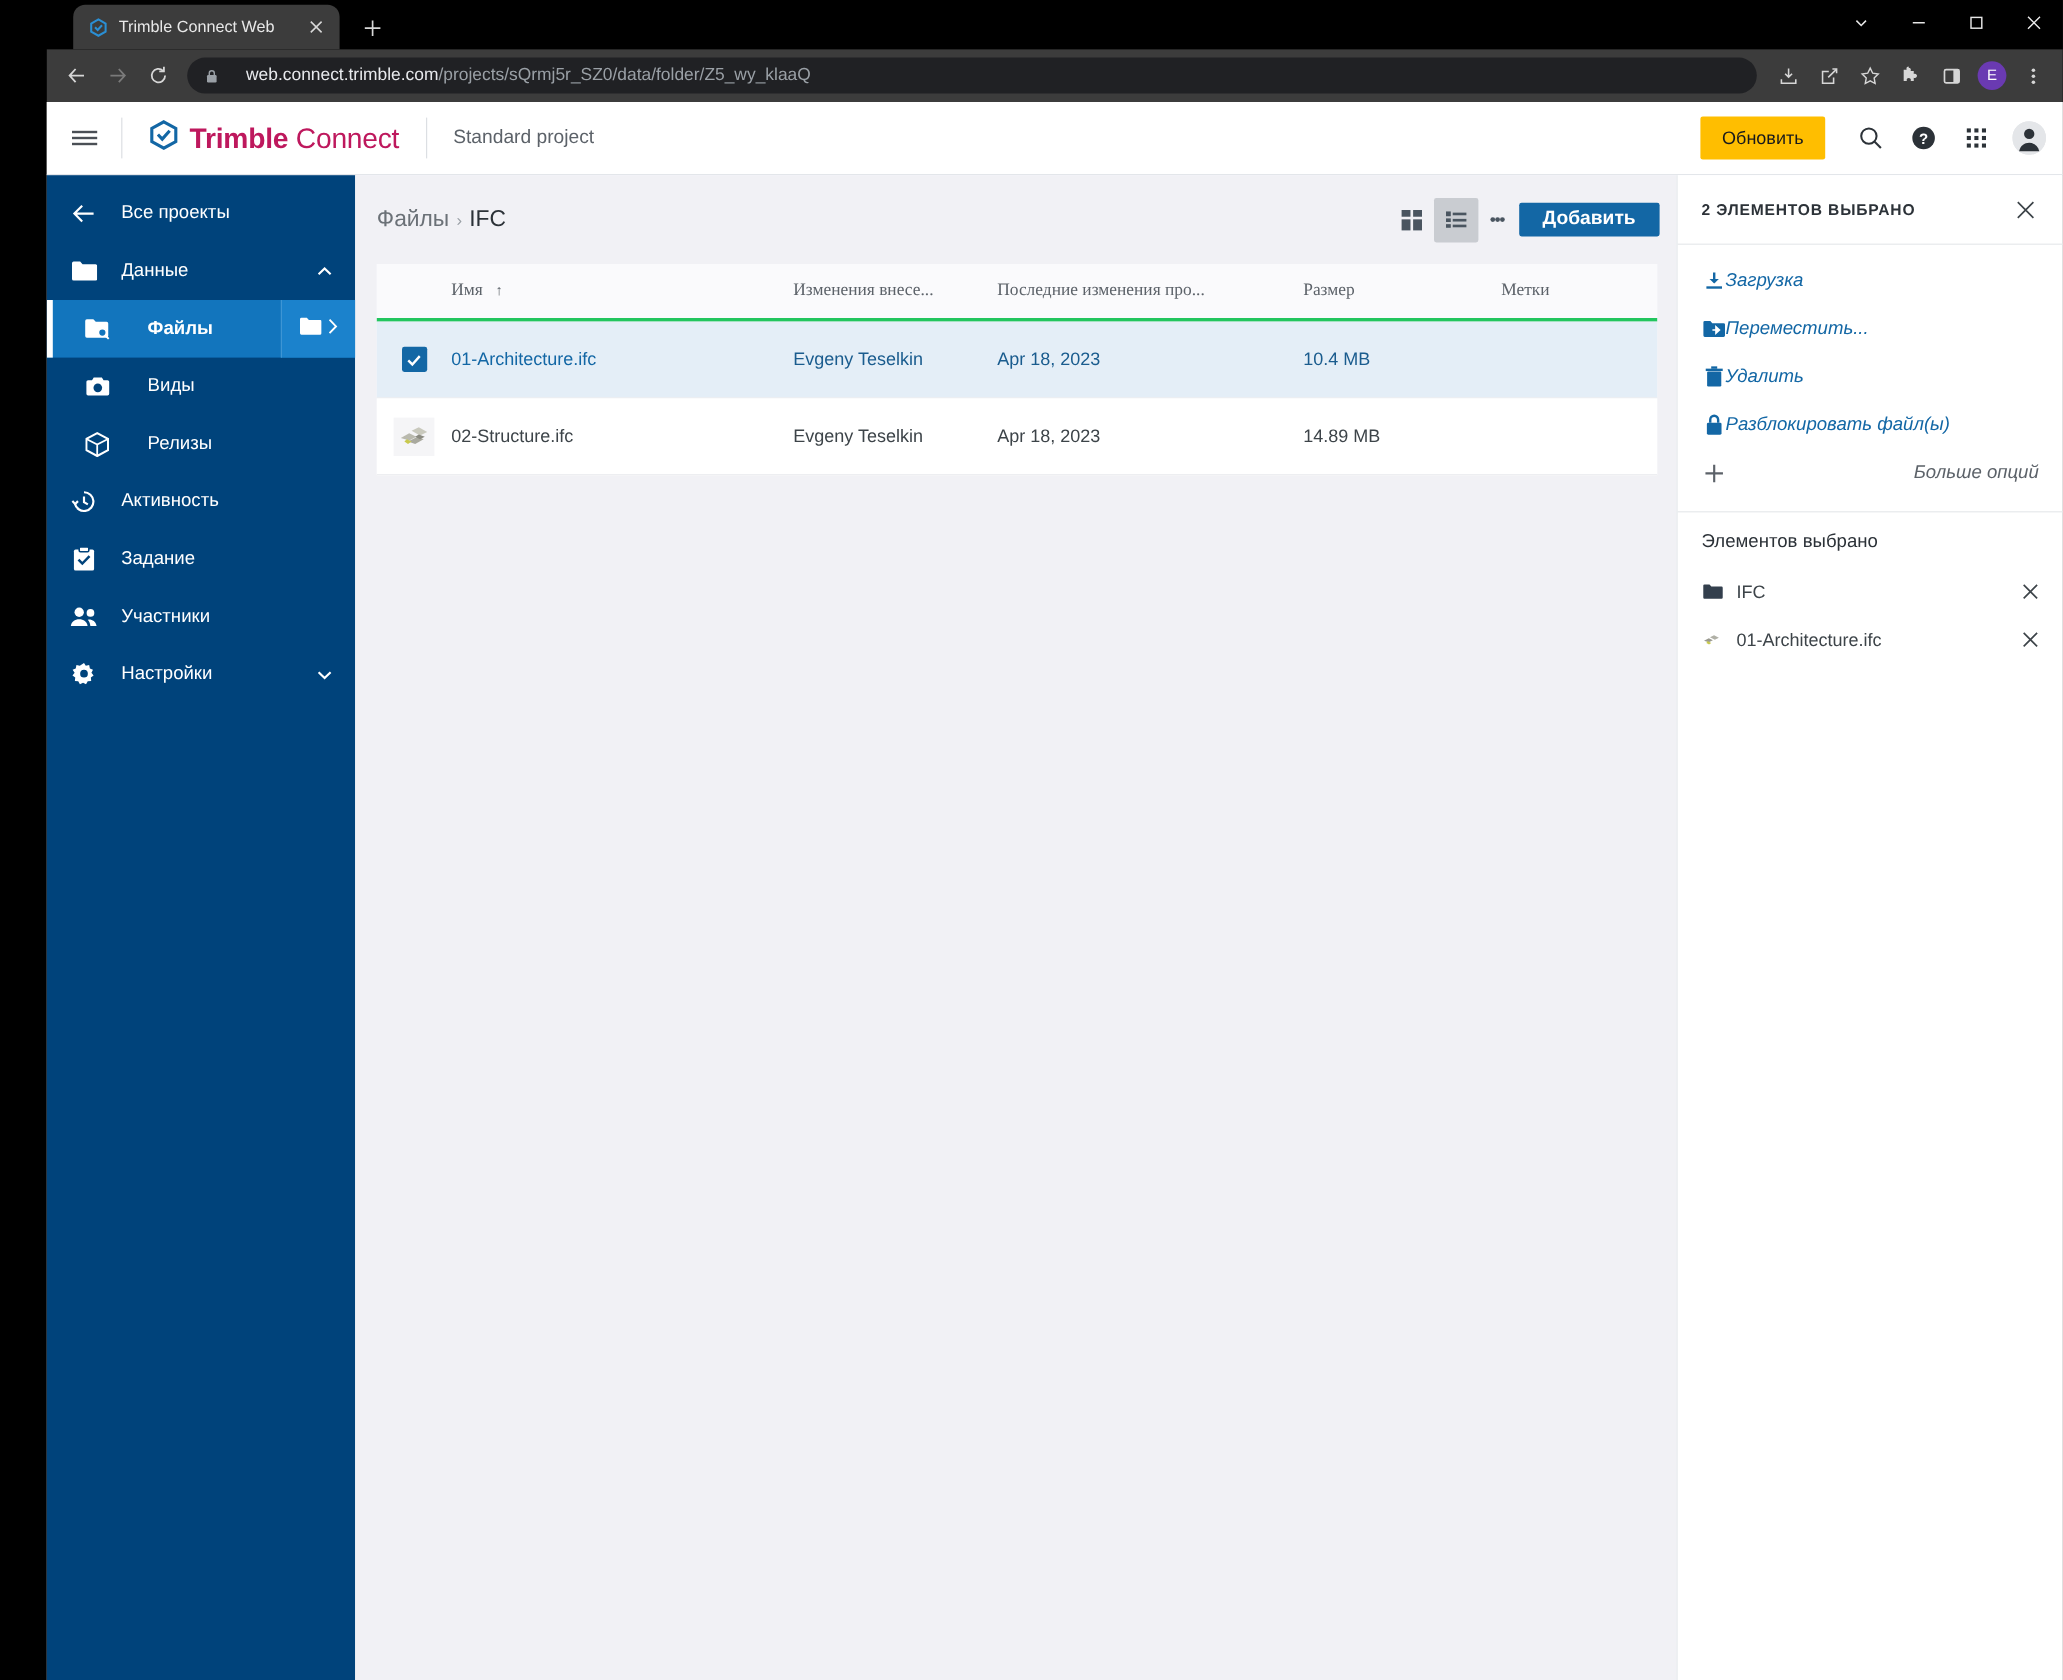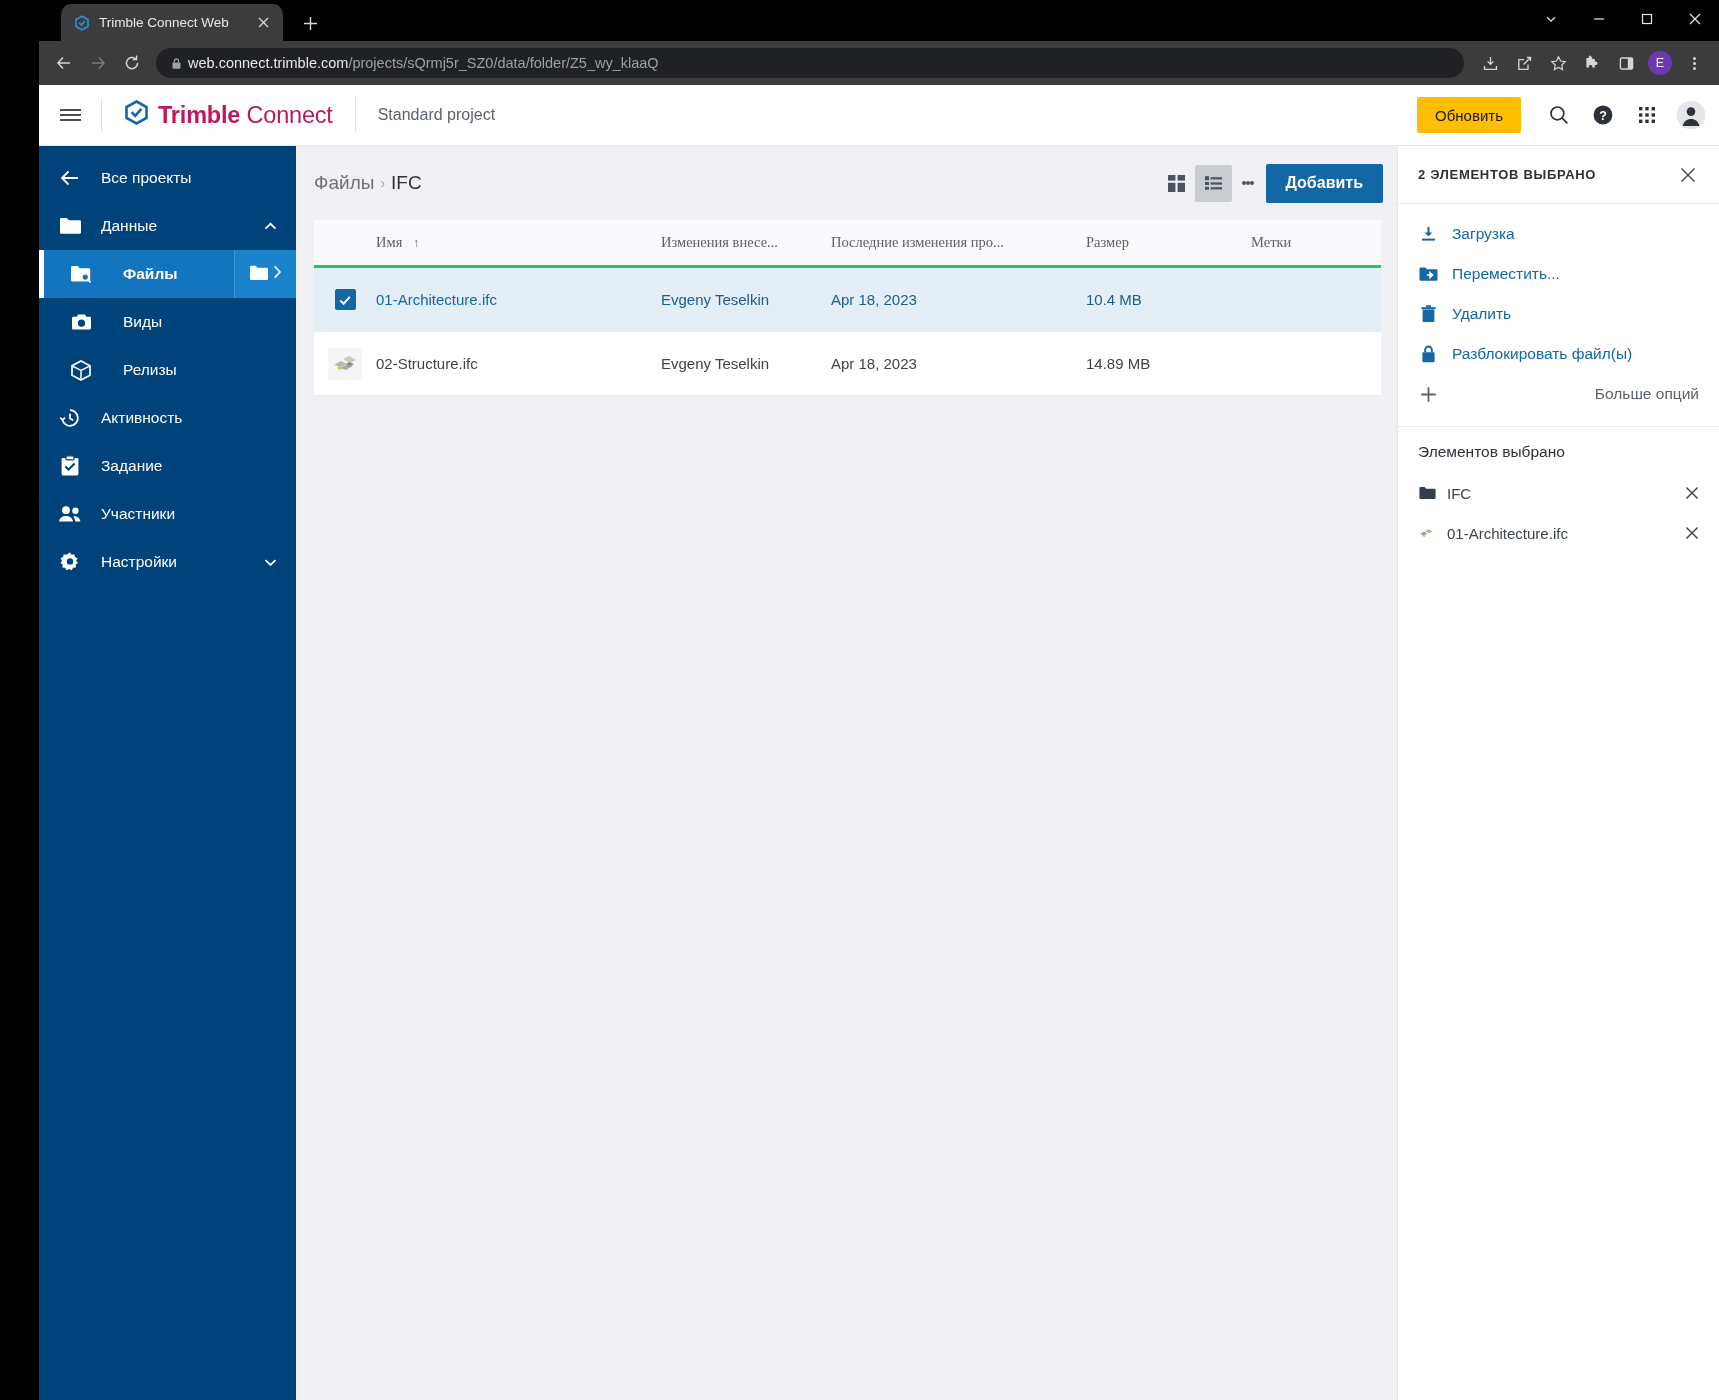--- a/index.html
+++ b/index.html
@@ -42,21 +42,21 @@
     height:44px; background:#3c3c3c; display:flex; align-items:center;
     padding:0 9px; gap:2px; flex:none;
   }
   .tb-icon {
     width:32px; height:32px; border-radius:50%; display:flex;
     align-items:center; justify-content:center; color:#d6d6d6; flex:none;
   }
   .tb-icon.dim { color:#7a7a7a; }
   .omnibox {
     flex:1; height:30px; background:#202124; border-radius:16px;
-    display:flex; align-items:center; padding:0 14px; gap:5px;
+    display:flex; align-items:center; padding:0 14px; gap:22px;
     margin:0 8px 0 6px; min-width:0;
   }
   .omnibox .lock { flex:none; display:flex; }
   .url { font-size:14.5px; color:#9aa0a6; white-space:nowrap; overflow:hidden; text-overflow:ellipsis; }
   .url b { color:#e8eaed; font-weight:400; }
   .tb-right { display:flex; align-items:center; gap:2px; flex:none; }
   .profile-av {
     width:24px; height:24px; border-radius:50%; background:#6a3ab2; color:#fff;
     font-size:12.5px; display:flex; align-items:center; justify-content:center;
   }
@@ -113,21 +113,21 @@
   .main-top-spacer { flex:1; }
   .view-btn {
     width:37px; height:37px; display:flex; align-items:center; justify-content:center;
     border-radius:2px; color:#4a5560; cursor:pointer;
   }
   .view-btn.on { background:#c9ccd1; }
   .kebab { width:32px; height:37px; display:flex; align-items:center; justify-content:center; cursor:pointer; }
   .kebab i { display:block; width:4px; height:4px; background:#4a5560; border-radius:50%; margin:2px 0; }
   .btn-add {
     background:#1367a5; color:#fff; border:none; font-size:16px; font-weight:700;
-    height:39px; padding:0 20px; border-radius:2px; margin-left:2px;
+    height:28px; padding:0 20px; border-radius:2px; margin-left:2px;
     font-family:inherit; cursor:pointer;
   }
 
   .table-wrap { margin:0 16px 0 18px; background:#fff; flex:none; }
   .thead {
     height:48px; display:flex; align-items:center; background:#fafafc;
     border-bottom:3px solid #22c55e; font-size:14.5px; color:#5c6269;font-family:Liberation Serif, serif;
   }
   .tr {
     height:64px; display:flex; align-items:center; font-size:15px;
@@ -153,22 +153,22 @@
   
   .rpanel { width:322px; background:#fff; flex:none; border-left:1px solid #e3e6ea; display:flex; flex-direction:column; }
   .rp-head {
     height:58px; display:flex; align-items:center; padding:0 16px 0 20px;
     border-bottom:1px solid #e7e9ec; flex:none;
   }
   .rp-title { flex:1; font-size:13px; font-weight:700; color:#2c3238; letter-spacing:.7px; }
   .rp-close { width:30px; height:30px; display:flex; align-items:center; justify-content:center; color:#3d4449; cursor:pointer; }
   .rp-actions { padding:10px 0 12px; border-bottom:1px solid #e7e9ec; flex:none; }
   .rp-act {
-    height:40px; display:flex; align-items:center; gap:14px;
-    padding:0 20px; color:#1367a5; font-size:15.5px; cursor:pointer;
+    height:40px; display:flex; align-items:center; 
+    padding:0 20px; color:#1367a5; font-size:15.5px; cursor:pointer;font-style:italic;
   }
   .rp-act .ic { width:20px; display:flex; align-items:center; justify-content:center; flex:none; }
   .rp-act.grey { color:#5c6269;justify-content:space-between; }
   .rp-sec { padding:16px 0 0; flex:1; }
   .rp-sec-title { padding:0 20px 12px; font-size:15.5px; color:#2c3238; }
   .rp-item {
     height:40px; display:flex; align-items:center; gap:11px;
     padding:0 14px 0 20px; font-size:15px; color:#3d4449;
   }
   .rp-item .ic { width:18px; display:flex; align-items:center; justify-content:center; flex:none; }

